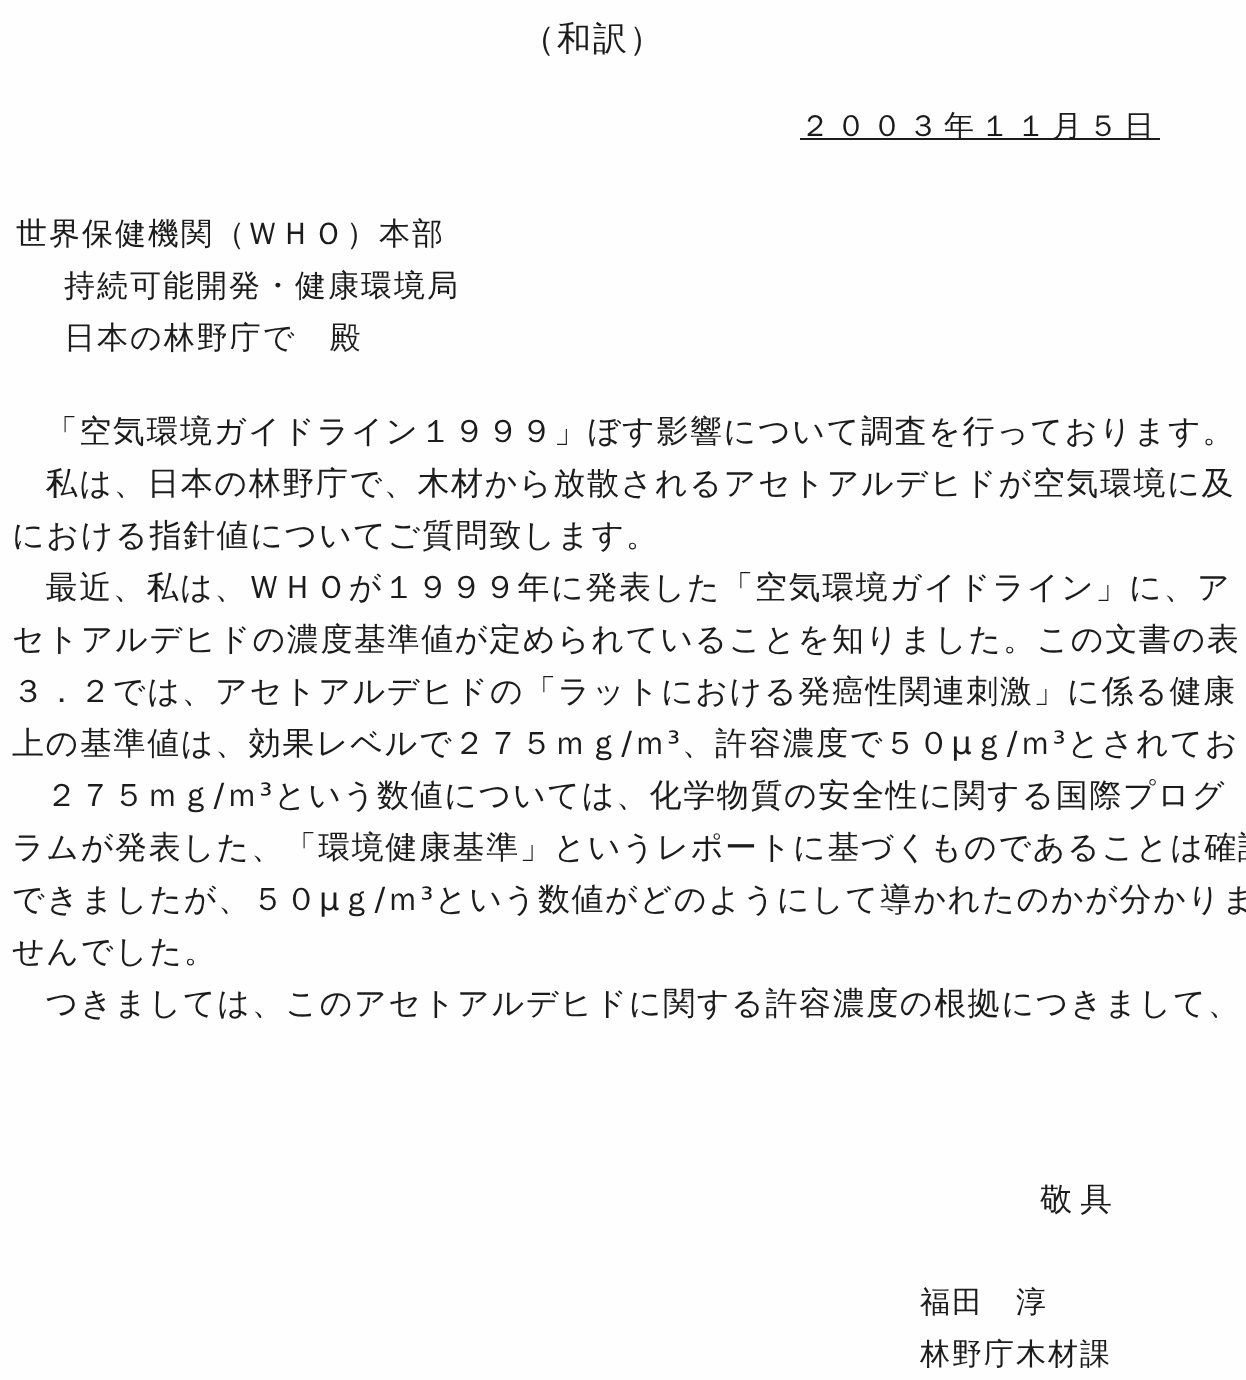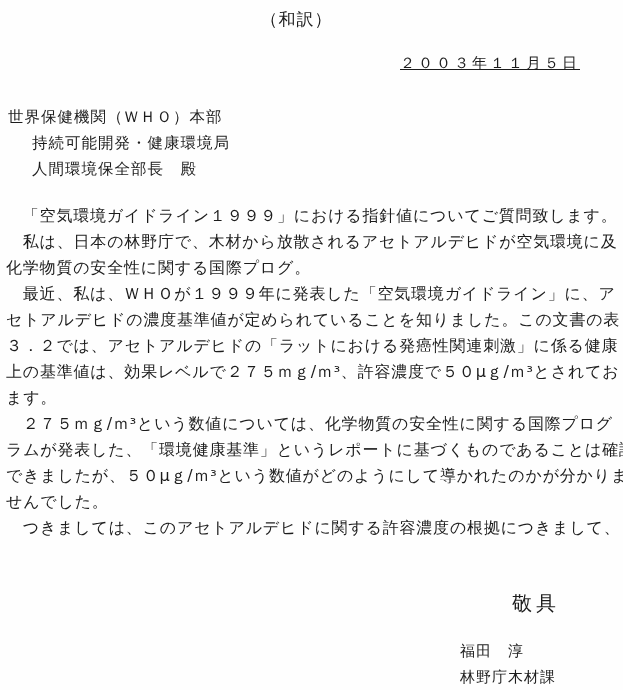--- a/index.html
+++ b/index.html
@@ -56,21 +56,21 @@
     width: 612px;
     font-size: 16px;
     line-height: 26px;
     letter-spacing: 0.8px;
     white-space: nowrap;
   }
   .closing-word {
     position: absolute;
     top: 590px;
     right: 63px;
-    font-size: 20px;
+    font-size: 16px;
     letter-spacing: 4px;
     white-space: nowrap;
   }
   .signature {
     position: absolute;
     top: 638px;
     left: 460px;
     font-size: 15px;
     line-height: 26px;
     letter-spacing: 1px;
@@ -82,32 +82,31 @@
 
 <div class="page">
 
   <div class="translation-note">（和訳）</div>
 
   <div class="letter-date">２００３年１１月５日</div>
 
   <div class="recipient">
     <div>世界保健機関（ＷＨＯ）本部</div>
     <div class="indented">持続可能開発・健康環境局</div>
-    <div class="indented">人間環境保全部長　殿</div>
+    <div class="indented">日本の林野庁で　殿</div>
   </div>
 
   <div class="letter-body">
-    <div>　「空気環境ガイドライン１９９９」における指針値についてご質問致します。</div>
+    <div>　「空気環境ガイドライン１９９９」ぼす影響について調査を行っております。</div>
     <div>　私は、日本の林野庁で、木材から放散されるアセトアルデヒドが空気環境に及</div>
-    <div>化学物質の安全性に関する国際プログ。</div>
+    <div>における指針値についてご質問致します。</div>
     <div>　最近、私は、ＷＨＯが１９９９年に発表した「空気環境ガイドライン」に、ア</div>
     <div>セトアルデヒドの濃度基準値が定められていることを知りました。この文書の表</div>
     <div>３．２では、アセトアルデヒドの「ラットにおける発癌性関連刺激」に係る健康</div>
     <div>上の基準値は、効果レベルで２７５ｍｇ/ｍ³、許容濃度で５０μｇ/ｍ³とされており</div>
-    <div>ます。</div>
     <div>　２７５ｍｇ/ｍ³という数値については、化学物質の安全性に関する国際プログ</div>
     <div>ラムが発表した、「環境健康基準」というレポートに基づくものであることは確認</div>
     <div>できましたが、５０μｇ/ｍ³という数値がどのようにして導かれたのかが分かりま</div>
     <div>せんでした。</div>
     <div>　つきましては、このアセトアルデヒドに関する許容濃度の根拠につきまして、</div>
   </div>
 
   <div class="closing-word">敬具</div>
 
   <div class="signature">

